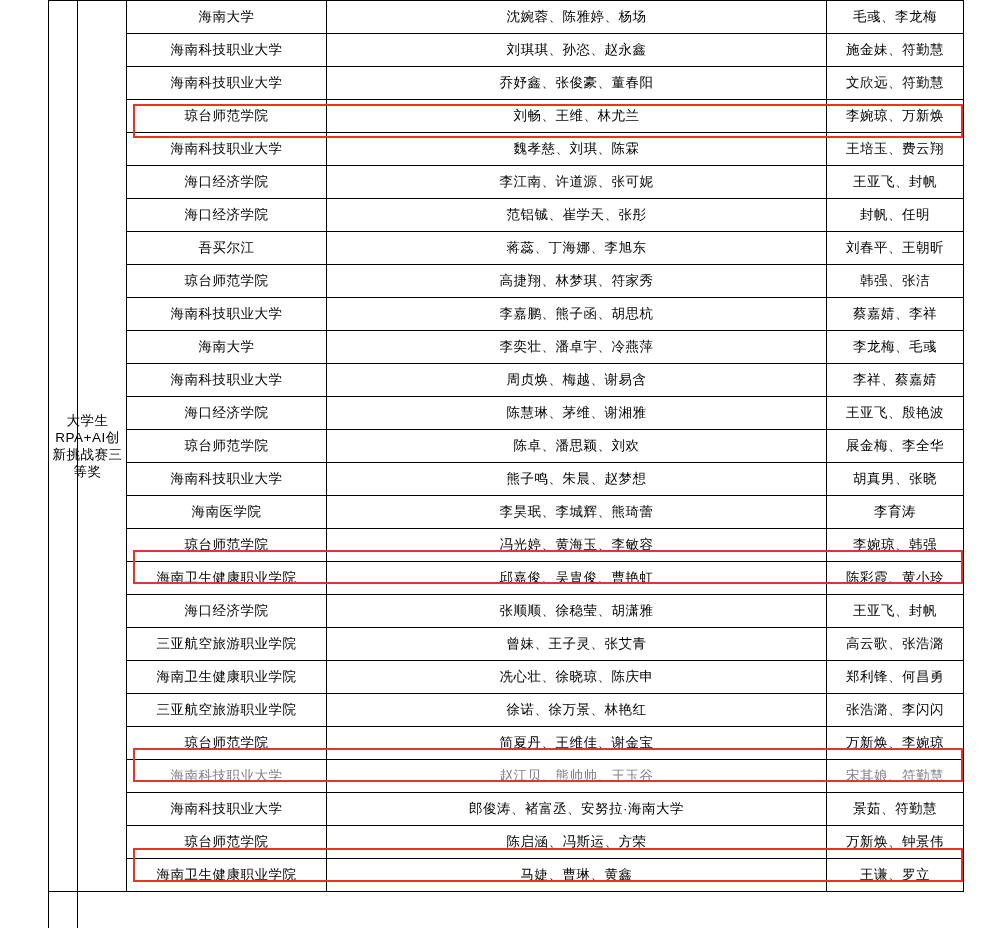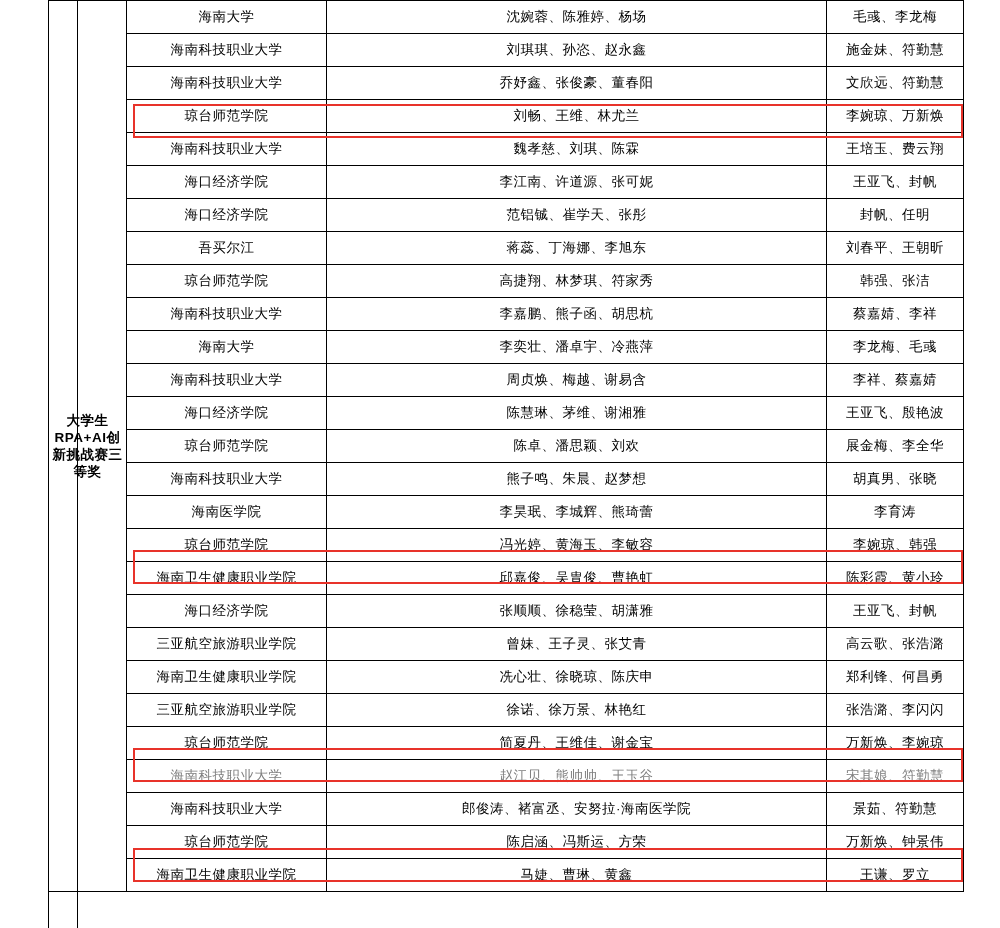--- a/index.html
+++ b/index.html
@@ -44,21 +44,20 @@
   col.c-school { width: 200px; }
   col.c-students { width: 500px; }
   col.c-teachers { width: 137px; }
 
   td.award-cell {
     font-size: 12px;
     line-height: 1.35;
     padding: 2px 4px;
     letter-spacing: 0px;
     vertical-align: top;
-    font-weight: bold;
   }
   td.award-cell .award-text {
     display: block;
     padding-top: 2px;
   }
   
   .spine {
     position: absolute;
     left: 48px;
     top: 0;
@@ -211,21 +210,21 @@
         <td>简夏丹、王维佳、谢金宝</td>
         <td>万新焕、李婉琼</td>
       </tr>
       <tr class="row-faded">
         <td>海南科技职业大学</td>
         <td>赵江贝、熊帅帅、王玉谷</td>
         <td>宋其娘、符勤慧</td>
       </tr>
       <tr>
         <td>海南科技职业大学</td>
-        <td>郎俊涛、褚富丞、安努拉·海南医学院</td>
+        <td>郎俊涛、褚富丞、安努拉·海南大学</td>
         <td>景茹、符勤慧</td>
       </tr>
       <tr>
         <td>琼台师范学院</td>
         <td>陈启涵、冯斯运、方荣</td>
         <td>万新焕、钟景伟</td>
       </tr>
       <tr>
         <td>海南卫生健康职业学院</td>
         <td>马婕、曹琳、黄鑫</td>

